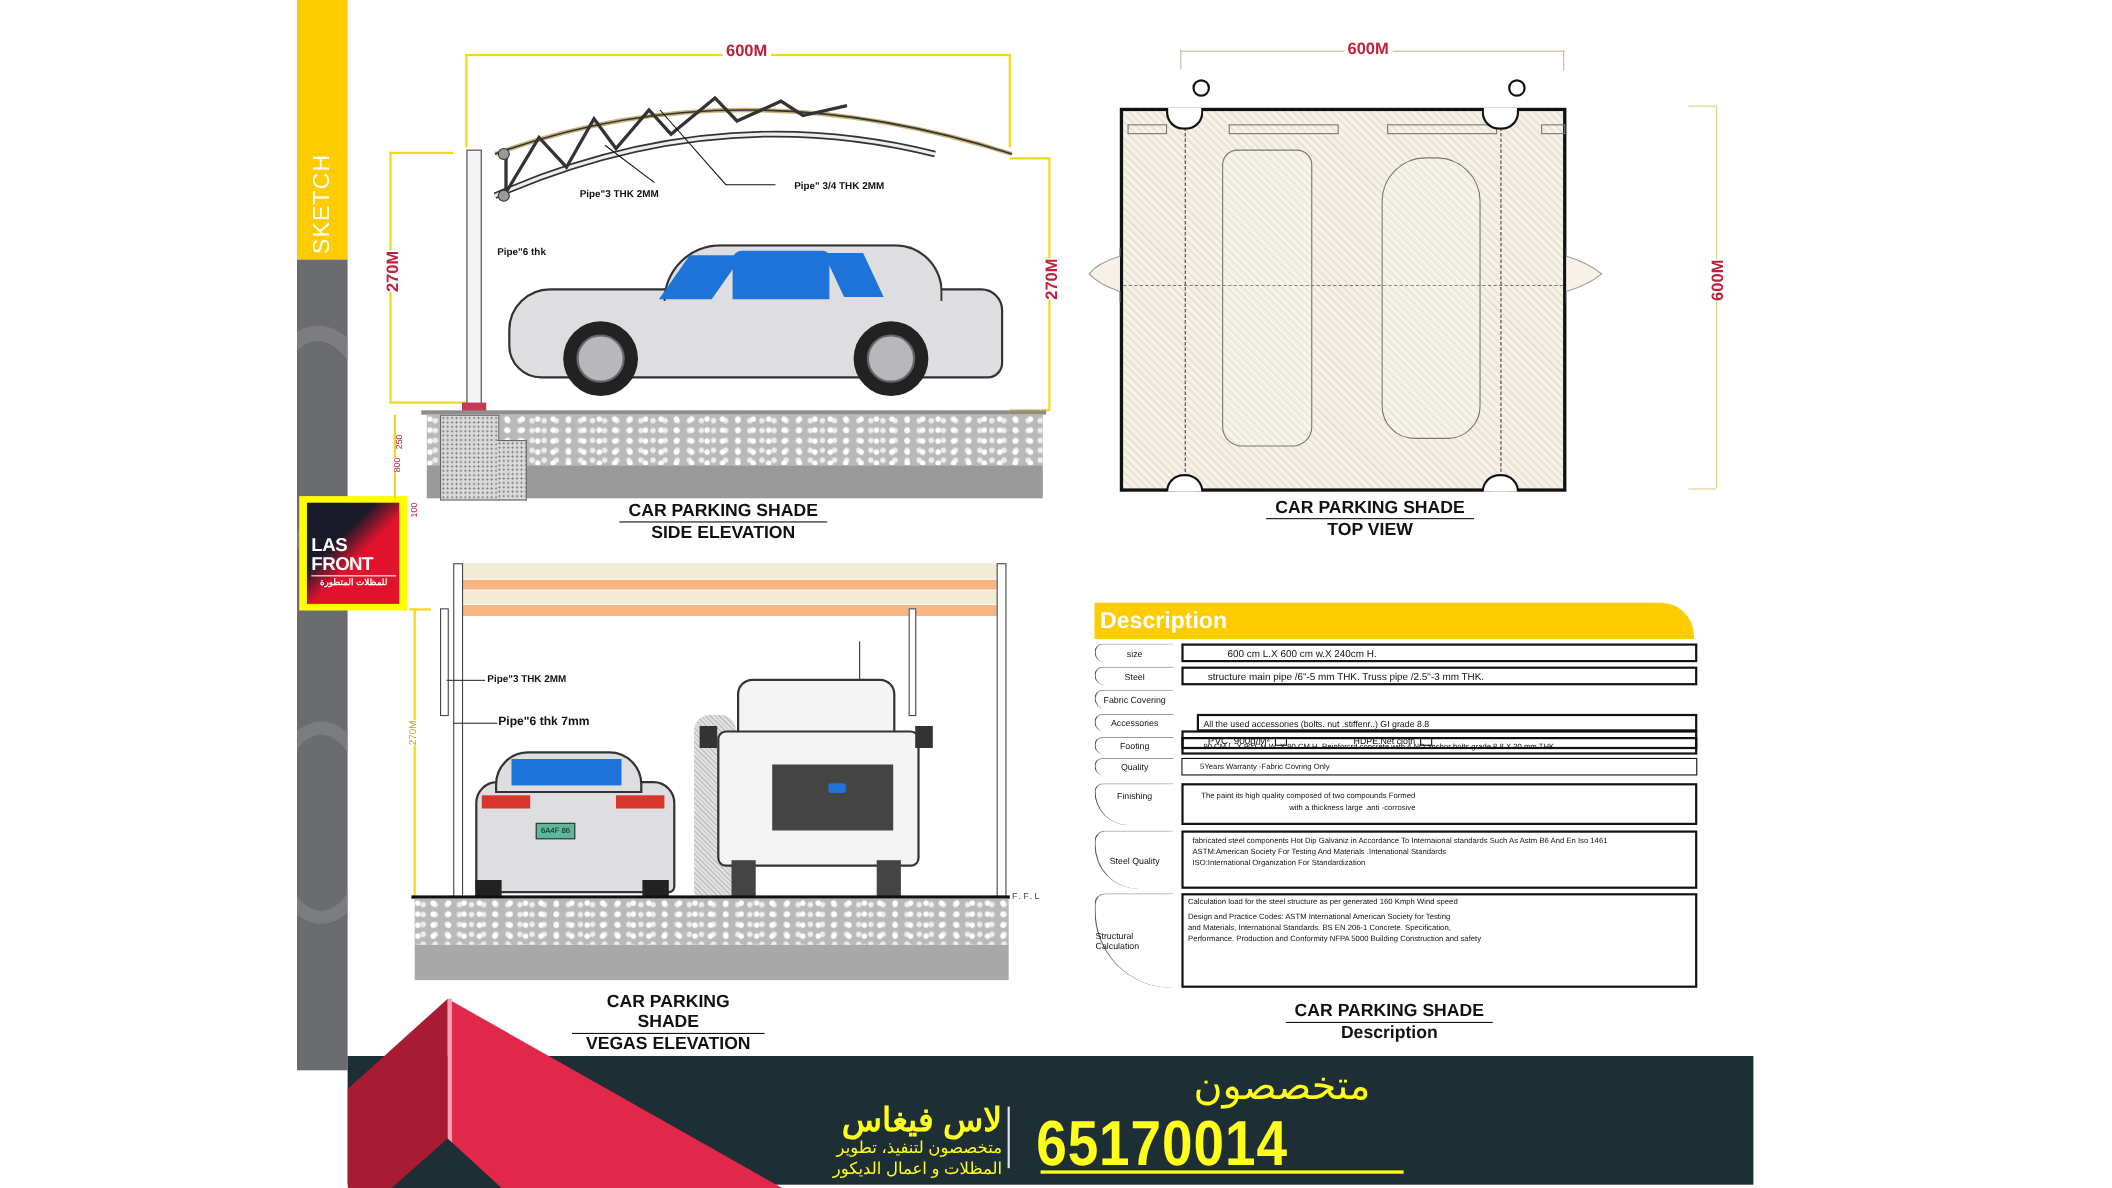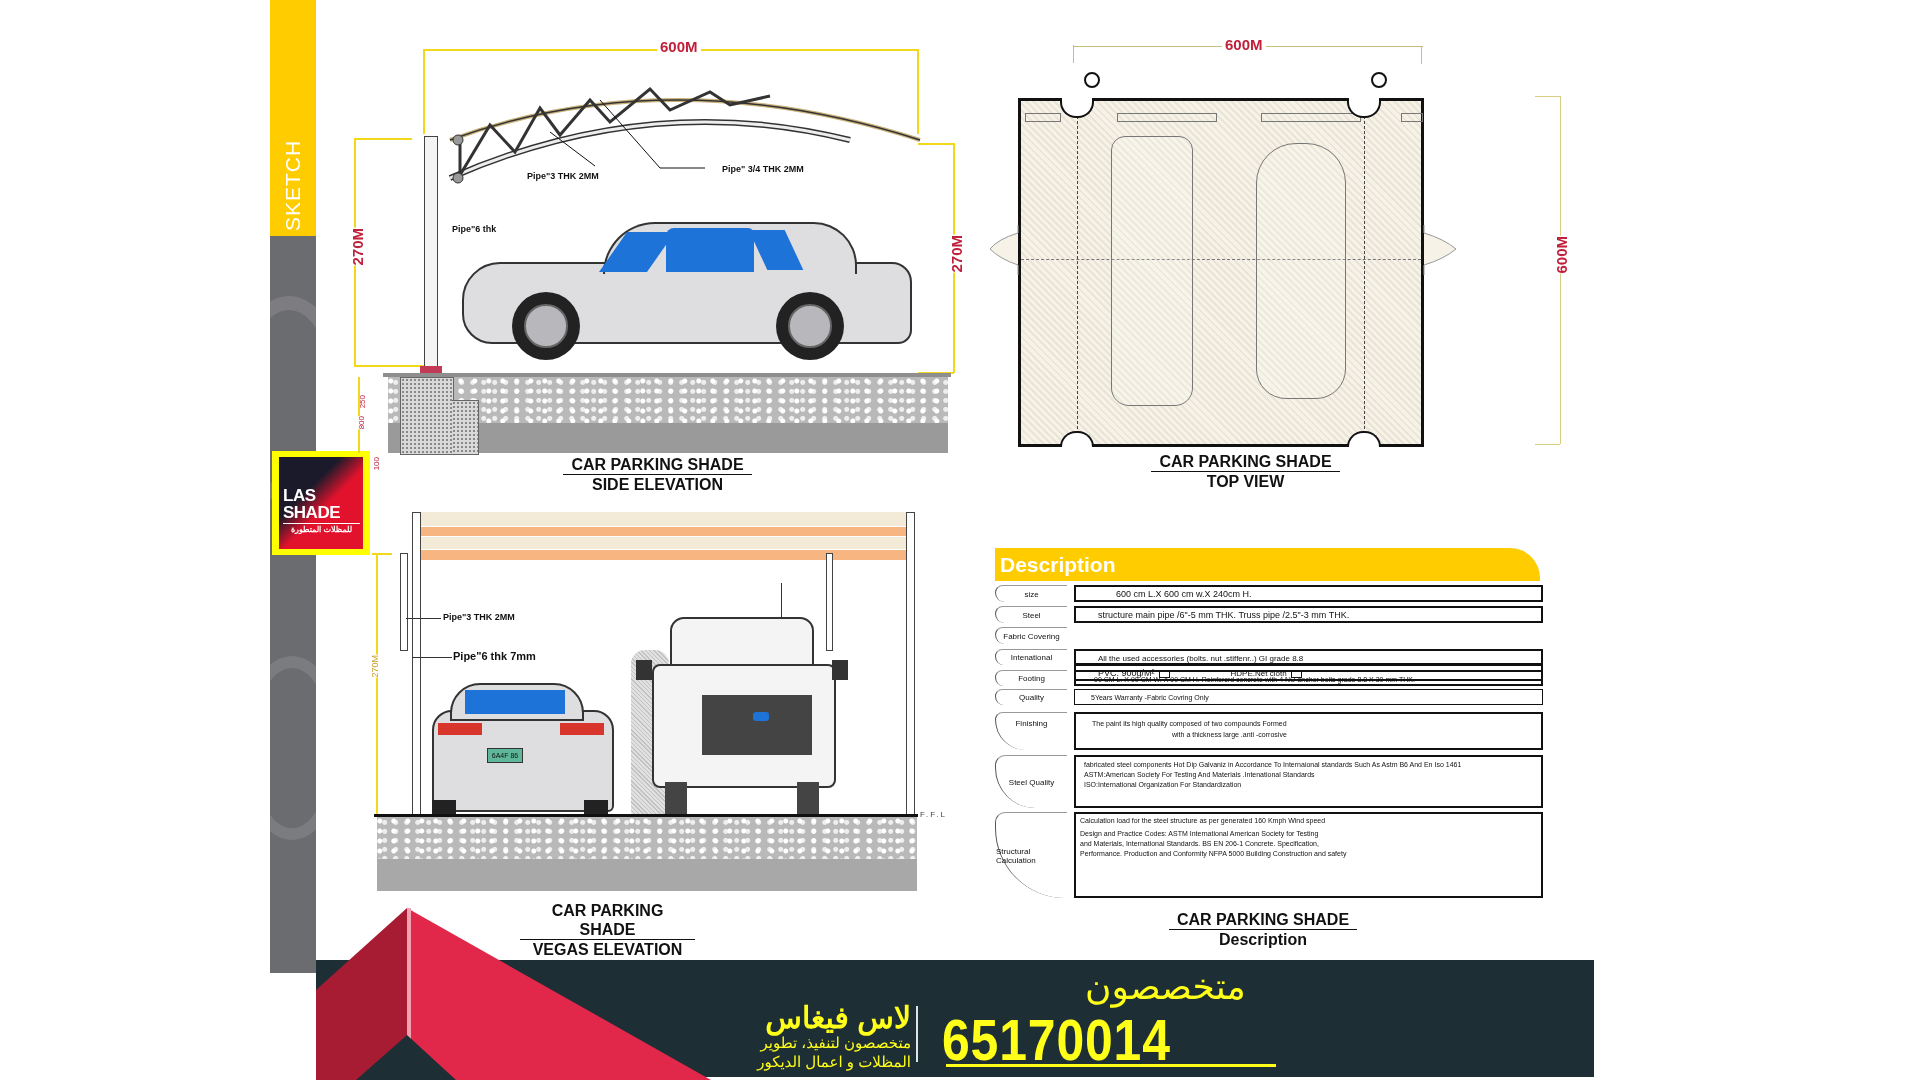--- a/index.html
+++ b/index.html
@@ -80,21 +80,21 @@
 <div id="strip-yellow" class="abs"></div>
 <div id="strip-gray" class="abs">
   <div class="swirl"></div>
   <div class="swirl2"></div>
 </div>
 <div id="sketch-label" class="abs">SKETCH</div>
 
 <div id="logo" class="abs">
   <div class="inner">
     <div class="l1">LAS</div>
-    <div class="l2">SHADE</div>
+    <div class="l2">FRONT</div>
     <div class="l3">للمظلات المتطورة</div>
   </div>
 </div>
 
 <div>
 
   <div class="yl" style="left:423px;top:49px;width:496px;height:2px;"></div>
   <div class="yl" style="left:423px;top:49px;width:2px;height:85px;"></div>
   <div class="yl" style="left:917px;top:49px;width:2px;height:85px;"></div>
   <div class="abs dim" style="left:657px;top:38px;">600M</div>
@@ -265,22 +265,22 @@
   </div>
   <div class="drow" style="top:627px;height:17px;">
     <div class="dlabel">Fabric Covering</div>
     <div class="dval arial" style="padding-left:22px;margin-top:37px;">
       <span>PVC. 900g/M²</span><span class="chk"></span>
       <span style="display:inline-block;width:56px;"></span>
       <span style="font-size:8px;">HDPE.Net cloth</span><span class="chk"></span>
     </div>
   </div>
   <div class="drow" style="top:649px;height:16px;">
-    <div class="dlabel">Intenational</div>
-    <div class="dval" style="padding-left:22px;">All the used accessories (bolts. nut .stiffenr..) GI  grade 8.8</div>
+    <div class="dlabel">Accessories</div>
+    <div class="dval" style="padding-left:4px;margin-left:14px;">All the used accessories (bolts. nut .stiffenr..) GI  grade 8.8</div>
   </div>
   <div class="drow" style="top:670px;height:16px;">
     <div class="dlabel">Footing</div>
     <div class="dval" style="font-size:7px;padding-left:18px;">90 CM L. X 90 CM W. X 90 CM H. Reinforcrd concrete with 4 NO anchor bolts grade 8.8 X 30 mm THK.</div>
   </div>
   <div class="drow" style="top:689px;height:16px;">
     <div class="dlabel">Quality</div>
     <div class="dval" style="font-size:7px;border-width:1.5px;padding-left:16px;">5Years Warranty -Fabric Covring Only</div>
   </div>
   <div class="drow" style="top:712px;height:38px;">

